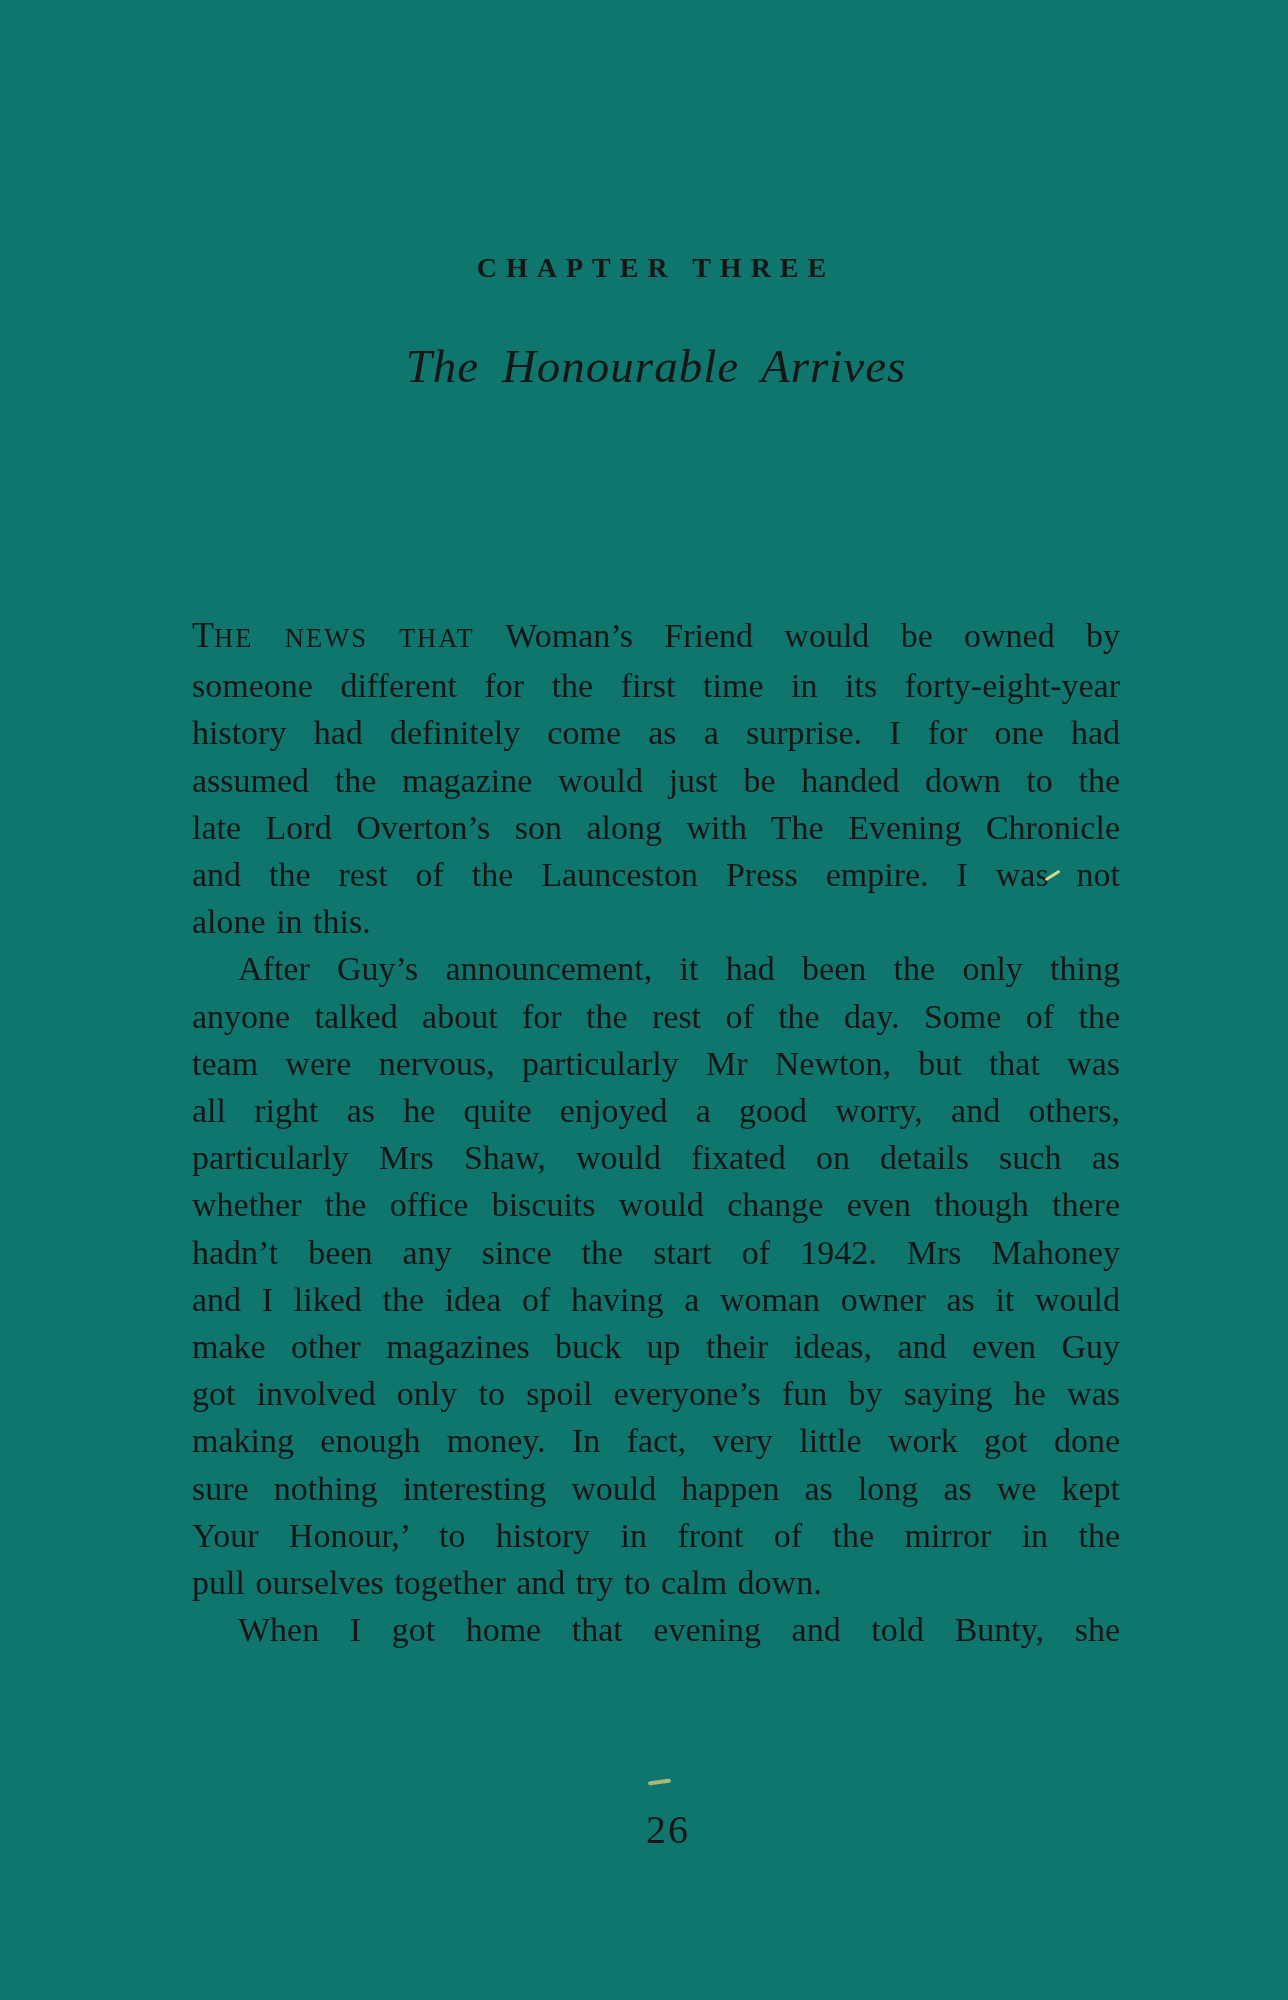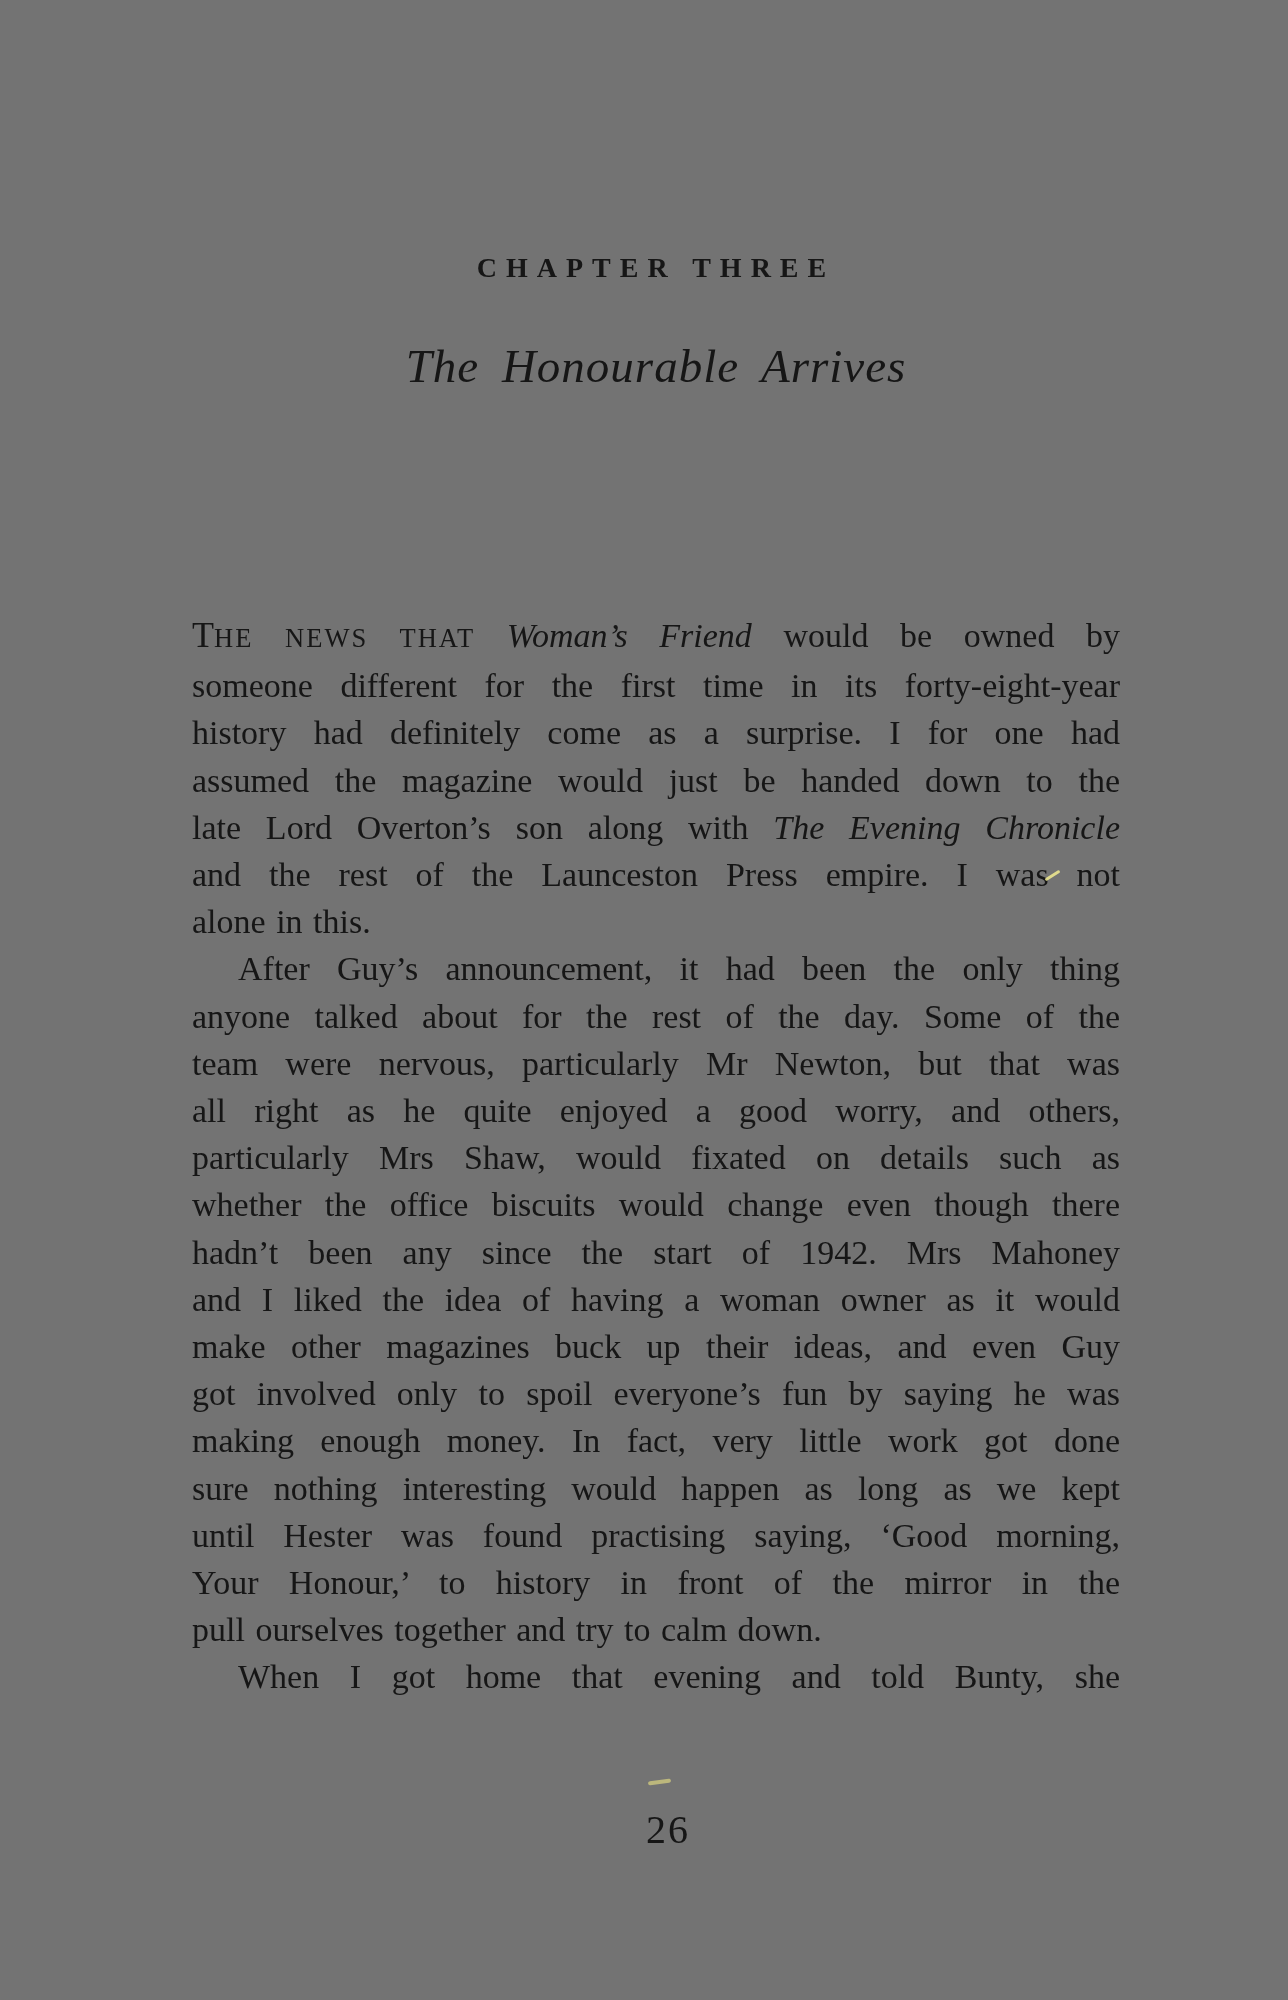--- a/index.html
+++ b/index.html
@@ -4,21 +4,21 @@
 <style>
   html, body {
     margin: 0;
     padding: 0;
     background: #ffffff;
   }
   .book-page {
     position: relative;
     width: 1288px;
     height: 2000px;
-    background: #737373;
+    background: #0f766e;
     font-family: "Liberation Serif", "DejaVu Serif", serif;
     color: #161616;
     overflow: hidden;
   }
   .text-column {
     position: absolute;
     left: 192px;
     width: 928px;
     top: 0;
   }
@@ -59,21 +59,21 @@
   }
   .line.j {
     text-align: justify;
     text-align-last: justify;
   }
   .line.ind {
     padding-left: 46px;
   }
   .s-lead { font-size: 1.06em; }
   .s-sc   { font-size: 0.78em; letter-spacing: 2px; margin-top: 40px; }
-  .s-i    { font-style: italic; }
+  .s-i    { }
   .page-number {
     position: absolute;
     top: 1806px;
     left: 12px;
     width: 100%;
     text-align: center;
     font-size: 40px;
     letter-spacing: 2px;
   }
   .pencil-dash {
@@ -117,21 +117,20 @@
         <div class="line j"><span class="s-n">team were nervous, particularly Mr Newton, but that was</span></div>
         <div class="line j"><span class="s-n">all right as he quite enjoyed a good worry, and others,</span></div>
         <div class="line j"><span class="s-n">particularly Mrs Shaw, would fixated on details such as</span></div>
         <div class="line j"><span class="s-n">whether the office biscuits would change even though there</span></div>
         <div class="line j"><span class="s-n">hadn’t been any since the start of 1942. Mrs Mahoney</span></div>
         <div class="line j"><span class="s-n">and I liked the idea of having a woman owner as it would</span></div>
         <div class="line j"><span class="s-n">make other magazines buck up their ideas, and even Guy</span></div>
         <div class="line j"><span class="s-n">got involved only to spoil everyone’s fun by saying he was</span></div>
         <div class="line j"><span class="s-n">making enough money. In fact, very little work got done</span></div>
         <div class="line j"><span class="s-n">sure nothing interesting would happen as long as we kept</span></div>
-        <div class="line j"><span class="s-n">until Hester was found practising saying, ‘Good morning,</span></div>
         <div class="line j"><span class="s-n">Your Honour,’ to history in front of the mirror in the</span></div>
         <div class="line"><span class="s-n">pull ourselves together and try to calm down.</span></div>
         <div class="line j ind"><span class="s-n">When I got home that evening and told Bunty, she</span></div>
       </div>
     <div class="page-number">26</div>
   </div>
   <div class="pencil-dash" style="background: rgb(201, 195, 126);"></div>
   <div class="pencil-slash" style="background: rgb(234, 228, 143);"></div>
 </div>
 

